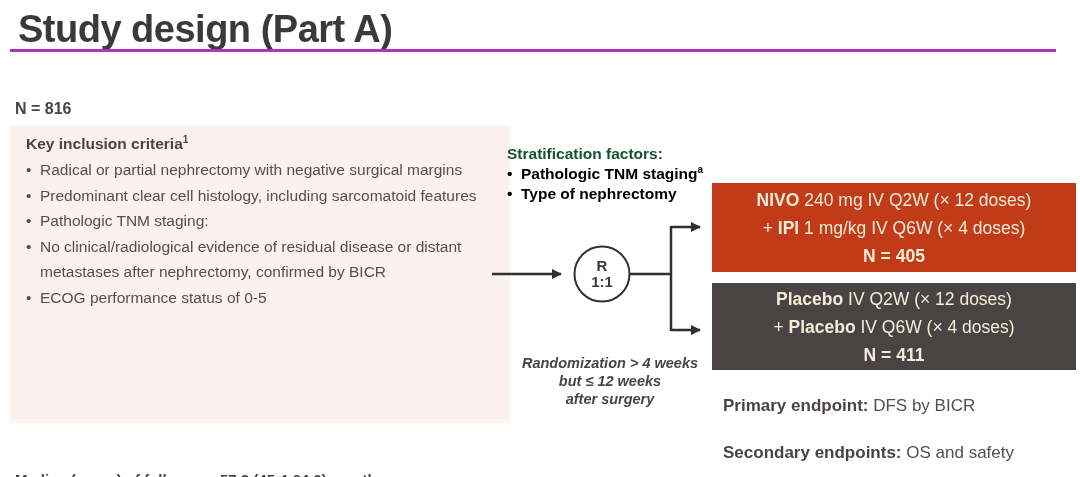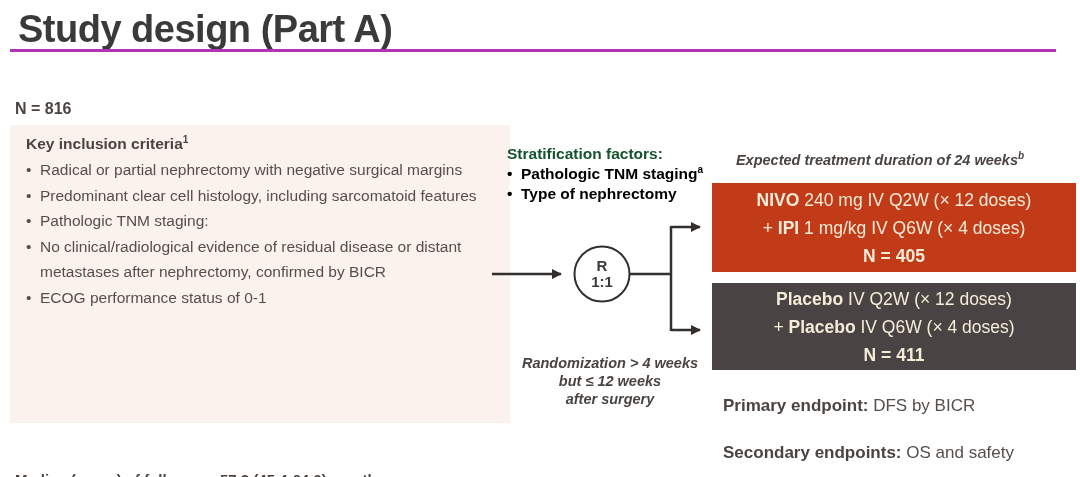--- a/index.html
+++ b/index.html
@@ -81,21 +81,21 @@
 
   <section class="criteria-box">
     <div class="crit-head"><span>Key inclusion criteria</span><sup>1</sup></div>
     <ul class="blist">
       <li>Radical or partial nephrectomy with negative surgical margins</li>
       <li>Predominant clear cell histology, including sarcomatoid features</li>
       <li>Pathologic TNM staging:</li>
     </ul>
     <ul class="blist">
       <li>No clinical/radiological evidence of residual disease or distant metastases after nephrectomy, confirmed by BICR</li>
-      <li>ECOG performance status of 0-1</li>
+      <li>ECOG performance status of 0-5</li>
     </ul>
   </section>
 
   <section class="strat">
     <div class="strat-head">Stratification factors:</div>
     <ul class="strat-list">
       <li><span>Pathologic TNM staging</span><sup>a</sup></li>
       <li><span>Type of nephrectomy</span></li>
     </ul>
   </section>
@@ -112,21 +112,20 @@
     <path d="M671,226 L671,331" stroke="#332f2c" stroke-width="2.5" fill="none"></path>
     <path d="M671,227 L700,227" stroke="#332f2c" stroke-width="2.5" fill="none" marker-end="url(#arrow)"></path>
     <path d="M671,330 L700,330" stroke="#332f2c" stroke-width="2.5" fill="none" marker-end="url(#arrow)"></path>
   </svg>
 
   <div class="rcircle">
     <div>R</div>
     <div>1:1</div>
   </div>
 
-  <div class="duration"><span>Expected treatment duration of 24 weeks</span><sup>b</sup></div>
 
   <div class="arm arm-nivo">
     <div><b>NIVO</b><span> 240 mg IV Q2W (× 12 doses)</span></div>
     <div><span>+ </span><b>IPI</b><span> 1 mg/kg IV Q6W (× 4 doses)</span></div>
     <div class="n-line">N = 405</div>
   </div>
 
   <div class="arm arm-placebo">
     <div><b>Placebo</b><span> IV Q2W (× 12 doses)</span></div>
     <div><span>+ </span><b>Placebo</b><span> IV Q6W (× 4 doses)</span></div>

